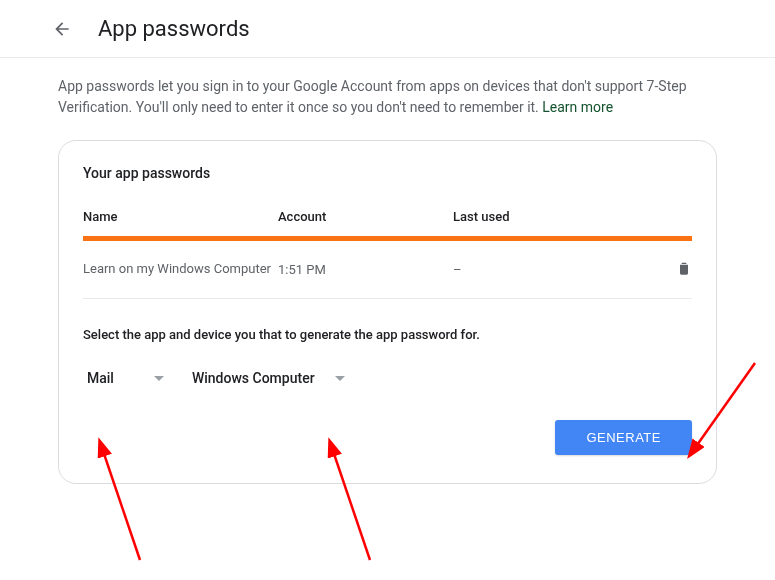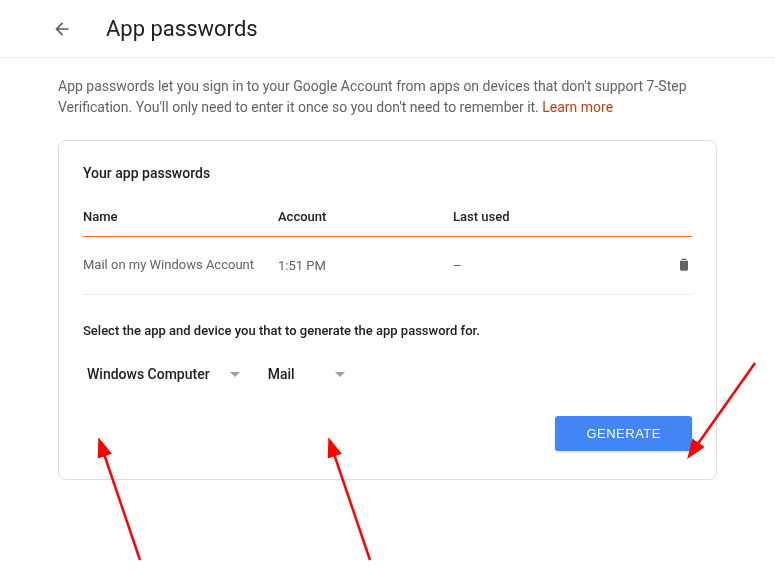--- a/index.html
+++ b/index.html
@@ -8,21 +8,20 @@
       background: #fff;
       width: 775px;
       height: 580px;
       position: relative;
     }
     .header {
       display: flex;
       align-items: center;
       padding: 16px 50px 16px 50px;
       border-bottom: 1px solid #e8eaed;
-      gap: 8px;
     }
     .back-arrow {
       width: 24px;
       height: 24px;
       margin-right: 24px;
       cursor: pointer;
       display: flex;
       align-items: center;
       justify-content: center;
     }
@@ -31,42 +30,42 @@
       font-weight: 400;
       color: #202124;
     }
     .description {
       padding: 18px 58px 0 58px;
       font-size: 14px;
       color: #5f6368;
       line-height: 1.5;
     }
     .learn-more {
-      color: #c2410c;
+      color: #14532d;
       text-decoration: none;
     }
     .card {
       margin: 22px 58px 0 58px;
       border: 1px solid #dadce0;
-      border-radius: 8px;
+      border-radius: 18px;
       padding: 24px 24px 28px 24px;
     }
     .card-title {
       font-size: 14px;
       color: #202124;
       font-weight: 500;
       margin-bottom: 28px;
     }
     .table-header {
       display: flex;
       font-size: 13px;
       color: #202124;
       font-weight: 500;
       padding-bottom: 12px;
-      border-bottom: 1px solid #f97316;
+      border-bottom: 5px solid #f97316;
     }
     .col-name { width: 195px; }
     .col-created { width: 175px; }
     .col-lastused { flex: 1; }
     .table-row {
       display: flex;
       align-items: center;
       padding: 18px 0;
       border-bottom: 1px solid #e8eaed;
       font-size: 13px;
@@ -150,39 +149,39 @@
 <div class="card">
   <div class="card-title">Your app passwords</div>
 
   <div class="table-header">
     <div class="col-name">Name</div>
     <div class="col-created">Account</div>
     <div class="col-lastused">Last used</div>
   </div>
 
   <div class="table-row">
-    <div class="row-name">Mail on my Windows Account</div>
+    <div class="row-name">Learn on my Windows Computer</div>
     <div class="row-created">1:51 PM</div>
     <div class="row-lastused">–</div>
     <div class="row-action">
       <svg width="16" height="18" viewBox="0 0 24 24">
           <path d="M6 7h12v13a2 2 0 0 1-2 2H8a2 2 0 0 1-2-2V7zm3-3h6l1 2H8l1-2z" fill="#5f6368"></path>
         </svg>
     </div>
   </div>
 
   <div class="instruction">Select the app and device you that to generate the app password for.</div>
 
   <div class="selects-row">
+    <div class="select">
+      <span class="select-label">Mail</span>
+      <span class="chevron"></span>
+    </div>
     <div class="select wide">
       <span class="select-label">Windows Computer</span>
-      <span class="chevron"></span>
-    </div>
-    <div class="select">
-      <span class="select-label">Mail</span>
       <span class="chevron"></span>
     </div>
   </div>
 
   <div class="generate-row">
     <button class="generate-btn">GENERATE</button>
   </div>
 </div>
 
 <svg class="arrow" style="left:80px; top:430px;" width="120" height="140">

